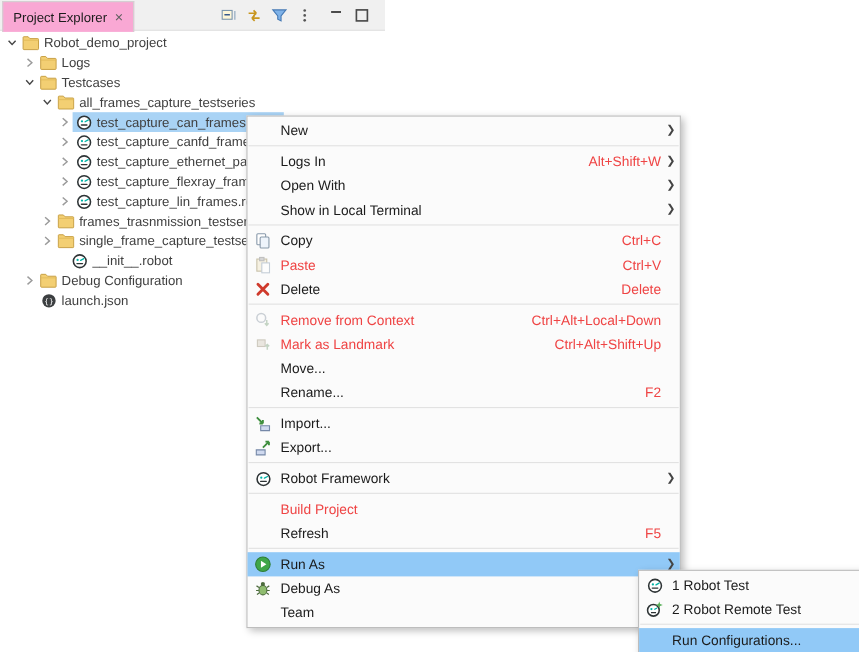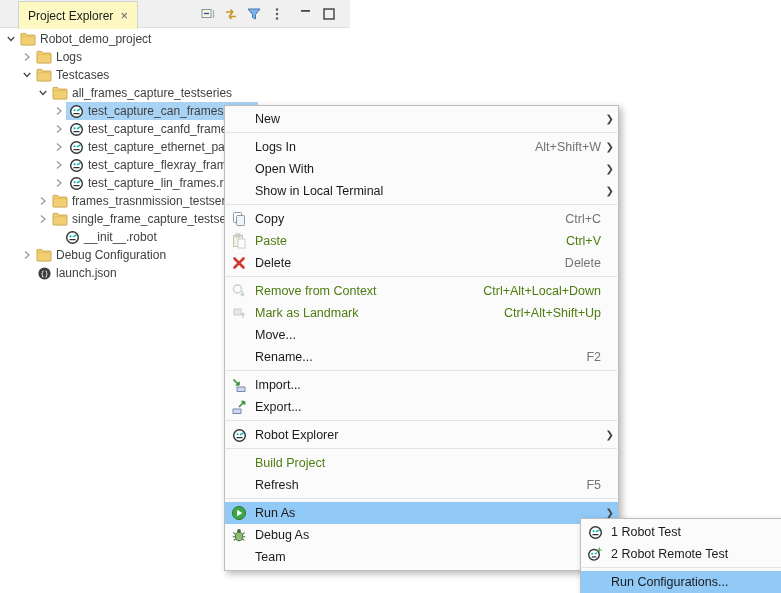--- a/index.html
+++ b/index.html
@@ -3,23 +3,23 @@
 <meta charset="utf-8">
 <style>
   * { margin:0; padding:0; box-sizing:border-box; }
   html,body { background:#ffffff; }
   body { font-family:"Liberation Sans", sans-serif; width:781px; height:593px; overflow:hidden; }
   #window { position:relative; width:781px; height:593px; background:#ffffff; overflow:hidden; }
 
   
   .panel-header { position:absolute; top:0; left:0; width:350px; height:28px;
                   background:#f0f0f0; border-bottom:1px solid #e0e0e0; }
-  .view-tab { position:absolute; left:2px; top:1px; height:28px; background:#fef9c3;
+  .view-tab { position:absolute; left:2px; top:1px; height:28px; background:#f9a8d4;
               border:1px solid #d2d2d2; border-bottom:none; display:flex; align-items:center;
-              gap:7px; padding:0 9px; font-size:12px; color:#1c1c1c;margin-left:16px; }
+              gap:7px; padding:0 9px; font-size:12px; color:#1c1c1c; }
   .tab-close { color:#5f5f5f; font-size:13px; line-height:1; cursor:default; }
   .view-toolbar { position:absolute; left:198px; top:0; height:28px; display:flex;
                   align-items:center; gap:3px; }
   .tool-btn { width:20px; height:20px; display:flex; align-items:center; justify-content:center;
               border-radius:2px; }
   .tool-btn.gap { margin-left:6px; }
 
   
   .tree { position:absolute; top:30px; left:0; width:360px; font-size:12px; color:#404040; }
   .tree-row { height:18px; display:flex; align-items:center; white-space:nowrap; }
@@ -35,24 +35,24 @@
   .menu { position:absolute; background:#fbfbfb; border:1px solid #bdbdbd;
           box-shadow:3px 3px 7px rgba(0,0,0,0.28); padding:2px 0; font-size:12.5px;
           color:#1b1b1b; }
   #context-menu { left:224px; top:105px; width:395px; z-index:5; }
   #run-as-submenu { left:580px; top:518px; width:215px; z-index:6; }
   .menu-item { display:flex; align-items:center; height:22px; padding:0 4px 0 5px; }
   .menu-item.highlighted { background:var(--menu-highlight,#91c9f7); }
   .mi-icon { width:18px; height:16px; flex:0 0 18px; display:flex; align-items:center;
              justify-content:center; margin-right:7px; }
   .mi-label { white-space:nowrap; }
-  .mi-accel { margin-left:auto; padding-left:22px; color:#737373; white-space:nowrap; }
+  .mi-accel { margin-left:auto; padding-left:22px; color:#ef4444; white-space:nowrap; }
   .mi-arrow { width:13px; flex:0 0 13px; text-align:right; color:#444; font-size:10px;
               line-height:1; }
-  .menu-item.disabled .mi-label, .menu-item.disabled .mi-accel { color:#4d7c0f; }
+  .menu-item.disabled .mi-label, .menu-item.disabled .mi-accel { color:#ef4444; }
   .menu-sep { height:1px; background:#e2e2e2; margin:2px 1px 3px 1px; }
 </style>
 </head>
 <body>
 
 <div id="window">
 
   <div class="panel-header">
     <div class="view-tab">
       <span>Project Explorer</span>
@@ -449,21 +449,21 @@
       <div class="menu-sep"></div>
       <div class="menu-item">
         <span class="mi-icon">
           <svg width="15" height="15" viewBox="0 0 16 16">
             <circle cx="8" cy="8" r="6.2" fill="#ffffff" stroke="#2e3436" stroke-width="1.5"></circle>
             <circle cx="5.9" cy="6.7" r="1.1" fill="#00b3a6"></circle>
             <path d="M8.9 7.1 L11.9 5.5" stroke="#00b3a6" stroke-width="1.3" stroke-linecap="round"></path>
             <path d="M5.3 10.3 H10.7" stroke="#2e3436" stroke-width="1.3" stroke-linecap="round"></path>
           </svg>
         </span>
-        <span class="mi-label">Robot Explorer</span>
+        <span class="mi-label">Robot Framework</span>
         <span class="mi-accel"></span>
         <span class="mi-arrow">❯</span>
       </div>
       <div class="menu-sep"></div>
       <div class="menu-item disabled">
         <span class="mi-icon"></span>
         <span class="mi-label">Build Project</span>
         <span class="mi-accel"></span>
         <span class="mi-arrow"></span>
       </div>

